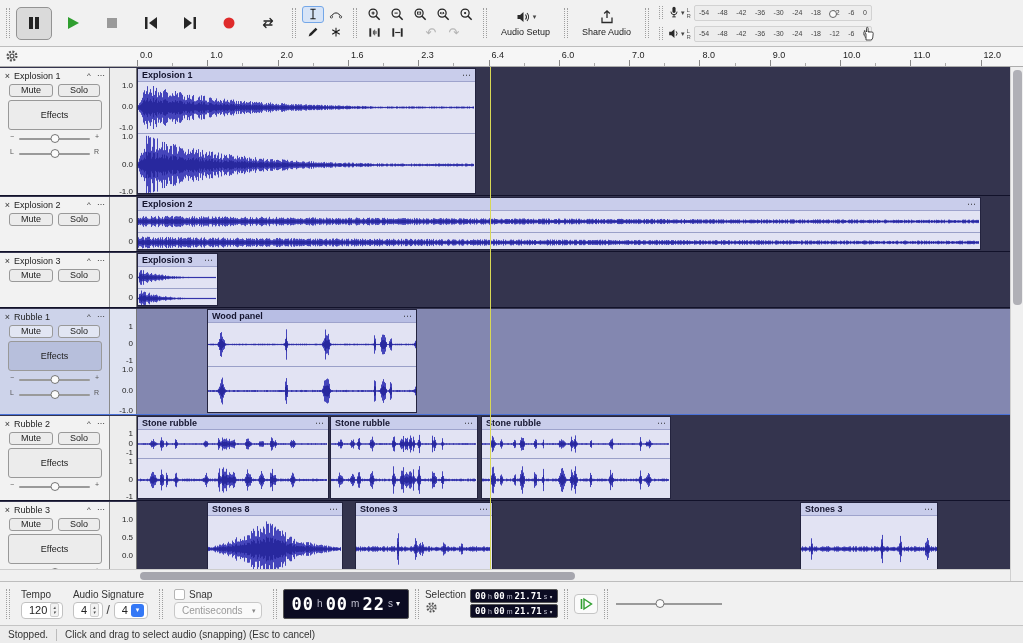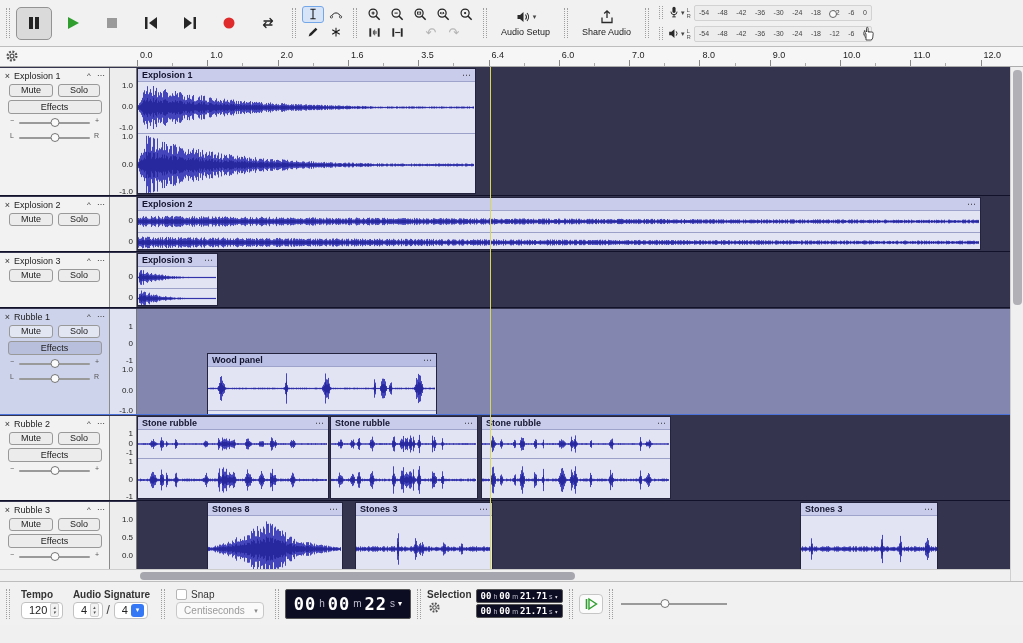--- a/index.html
+++ b/index.html
@@ -44,21 +44,21 @@
   .track-row.selected{outline:1px solid #4a72d8;outline-offset:-1px;z-index:2;}
   .track-panel{position:absolute;left:0;top:0;bottom:0;width:110px;background:#f2f2f2;border-right:1px solid #8a8a8a;padding:1px 3px;overflow:hidden;}
   .selected .track-panel{background:#cdd3ea;}
   .tp-head{display:flex;align-items:center;gap:2px;height:13px;font-size:9px;color:#222;}
   .tp-x{width:9px;text-align:center;font-size:9px;color:#333;}
   .tp-name{flex:1;overflow:hidden;white-space:nowrap;font-size:9px;}
   .tp-col,.tp-menu{width:10px;text-align:center;color:#333;font-size:8px;}
   .tp-row{display:flex;gap:5px;justify-content:center;margin-top:2px;}
   .tp-btn{font-size:9px;height:13px;line-height:11px;padding:0 11px;border:1px solid #999;border-radius:3px;background:#ececec;color:#222;}
   .selected .tp-btn{background:#e2e6f3;}
-  .tp-effects{display:block;margin:3px auto 0;width:94px;height:14px;font-size:9px;border:1px solid #999;border-radius:3px;background:#ececec;color:#222;}
+  .tp-effects{display:block;margin:3px auto 0;width:94px;height:30px;font-size:9px;border:1px solid #999;border-radius:3px;background:#ececec;color:#222;}
   .selected .tp-effects{background:#b7bfdc;}
   .tp-slider{position:relative;height:13px;margin:2px 6px 0;}
   .tp-slider .line{position:absolute;left:10px;right:10px;top:6px;height:2px;background:#9a9a9a;border-radius:1px;}
   .tp-thumb{position:absolute;left:50%;top:2px;width:9px;height:9px;border-radius:50%;background:#fbfbfb;border:1px solid #777;transform:translateX(-50%);}
   .sl-end{position:absolute;top:1px;font-size:7px;color:#555;}
   .sl-end.l{left:1px;} .sl-end.r{right:1px;}
   .track-ruler{position:absolute;left:110px;top:0;bottom:0;width:27px;background:#ededed;border-right:1px solid #777;}
   .selected .track-ruler{background:#dfe3f1;}
   .ruler-val{position:absolute;right:3px;font-size:8px;color:#222;}
   .track-lane{position:absolute;left:137px;top:0;right:0;bottom:0;background:#34344e;overflow:hidden;}
@@ -72,21 +72,21 @@
   .ch-div{position:absolute;left:0;right:0;height:1px;background:#9aa0c8;}
   #playhead{position:absolute;top:0;bottom:12px;width:1px;background:#d8d855;z-index:4;}
   .hscroll{position:absolute;left:0;right:0;bottom:0;height:12px;background:#f0f0f0;border-top:1px solid #cdcdcd;z-index:6;}
   .hthumb{position:absolute;top:2px;height:8px;border-radius:4px;background:#a6a6ae;}
   #vscroll{position:absolute;top:67px;right:0;width:13px;height:514px;background:#f0f0f0;border-left:1px solid #d0d0d0;}
   .vthumb{position:absolute;left:2px;top:3px;width:9px;height:235px;border-radius:4px;background:#b0b0b6;}
 
   
   #bottombar{position:absolute;top:581px;left:0;right:0;height:44px;background:#f1f1f1;border-top:1px solid #bdbdbd;display:flex;align-items:center;}
   .bb-field{display:flex;flex-direction:column;gap:2px;margin:0 5px;}
-  .bb-label{font-size:10px;color:#333;font-weight:bold;}
+  .bb-label{font-size:10px;color:#333;}
   .spin{display:flex;align-items:center;gap:3px;border:1px solid #c2c2c2;background:#fff;border-radius:4px;height:17px;padding:0 3px 0 7px;font-size:11px;width:max-content;}
   .stepper{display:flex;flex-direction:column;font-size:5px;line-height:5px;color:#555;background:#f2f2f2;border:1px solid #cfcfcf;border-radius:2px;padding:1px 2px;}
   .stepper-blue{background:#3478f6;color:#fff;border-radius:3px;width:13px;height:13px;font-size:7px;display:flex;align-items:center;justify-content:center;}
   .ts-row{display:flex;align-items:center;gap:4px;}
   .slash{font-size:12px;color:#333;}
   .chk-row{display:flex;align-items:center;font-size:10px;color:#333;}
   .chk{width:11px;height:11px;border:1px solid #b5b5b5;border-radius:2px;background:#fff;display:inline-block;margin-right:4px;}
   .combo{position:relative;border:1px solid #c8c8c8;border-radius:4px;background:#fafafa;color:#9a9a9a;font-size:10px;padding:2px 18px 2px 7px;width:max-content;}
   .combo .car{position:absolute;right:5px;top:4px;color:#888;}
   .time-display{display:flex;align-items:baseline;gap:3px;background:#0c0c22;border:1px solid #555;border-radius:2px;height:30px;padding:0 8px;align-self:center;}
@@ -338,21 +338,21 @@
         <i class="ruler-tick minor" style="left: 172.15px;"></i>
         <span class="ruler-label" style="left: 210.3px;">1.0</span>
         <i class="ruler-tick" style="left: 207.3px;"></i>
         <i class="ruler-tick minor" style="left: 242.45px;"></i>
         <span class="ruler-label" style="left: 280.6px;">2.0</span>
         <i class="ruler-tick" style="left: 277.6px;"></i>
         <i class="ruler-tick minor" style="left: 312.75px;"></i>
         <span class="ruler-label" style="left: 350.9px;">1.6</span>
         <i class="ruler-tick" style="left: 347.9px;"></i>
         <i class="ruler-tick minor" style="left: 383.05px;"></i>
-        <span class="ruler-label" style="left: 421.2px;">3.5</span>
+        <span class="ruler-label" style="left: 421.2px;">2.3</span>
         <i class="ruler-tick" style="left: 418.2px;"></i>
         <i class="ruler-tick minor" style="left: 453.35px;"></i>
         <span class="ruler-label" style="left: 491.5px;">6.4</span>
         <i class="ruler-tick" style="left: 488.5px;"></i>
         <i class="ruler-tick minor" style="left: 523.65px;"></i>
         <span class="ruler-label" style="left: 561.8px;">6.0</span>
         <i class="ruler-tick" style="left: 558.8px;"></i>
         <i class="ruler-tick minor" style="left: 593.95px;"></i>
         <span class="ruler-label" style="left: 632.1px;">7.0</span>
         <i class="ruler-tick" style="left: 629.1px;"></i>
@@ -538,21 +538,21 @@
           </div>
           <div class="track-ruler">
             <span class="ruler-val" style="top: 13px;">1</span>
             <span class="ruler-val" style="top: 30px;">0</span>
             <span class="ruler-val" style="top: 47px;">-1</span>
             <span class="ruler-val" style="top: 56px;">1.0</span>
             <span class="ruler-val" style="top: 76.5px;">0.0</span>
             <span class="ruler-val" style="top: 97px;">-1.0</span>
           </div>
           <div class="track-lane">
-            <div class="clip" style="left: 70px; width: 230px; margin-top: 44px;">
+            <div class="clip" style="left: 70px; width: 210px;">
               <div class="clip-head">
                 <span class="clip-name">Wood panel</span>
                 <span class="clip-menu">⋯</span>
               </div>
               <div class="wave" style="top: 13px; height: 43px;">
                 <svg width="227" height="43" style="position:absolute;left:0;top:0">
                   <path d="M0.5 20.9V22.1M1.5 20.9V22.1M2.5 20.7V22.3M3.5 20.7V22.3M4.5 20.7V22.3M5.5 20.6V22.4M6.5 20.9V22.1M7.5 20.8V22.2M8.5 20.9V22.1M9.5 20.5V22.5M10.5 19.0V24.0M11.5 16.0V27.0M12.5 10.0V33.0M13.5 9.1V33.9M14.5 13.7V29.3M15.5 16.1V26.9M16.5 17.2V25.8M17.5 20.2V22.8M18.5 20.7V22.3M19.5 20.8V22.2M20.5 20.8V22.2M21.5 20.9V22.1M22.5 20.9V22.1M23.5 20.9V22.1M24.5 20.7V22.3M25.5 20.9V22.1M26.5 20.7V22.3M27.5 20.9V22.1M28.5 20.7V22.3M29.5 20.9V22.1M30.5 20.8V22.2M31.5 20.6V22.4M32.5 20.8V22.2M33.5 20.9V22.1M34.5 20.6V22.4M35.5 20.8V22.2M36.5 20.9V22.1M37.5 20.7V22.3M38.5 20.7V22.3M39.5 20.9V22.1M40.5 20.9V22.1M41.5 20.9V22.1M42.5 20.9V22.1M43.5 20.8V22.2M44.5 20.9V22.1M45.5 20.7V22.3M46.5 20.7V22.3M47.5 20.7V22.3M48.5 20.9V22.1M49.5 20.9V22.1M50.5 20.6V22.4M51.5 20.8V22.2M52.5 20.7V22.3M53.5 20.8V22.2M54.5 20.6V22.4M55.5 20.8V22.2M56.5 20.7V22.3M57.5 20.8V22.2M58.5 20.9V22.1M59.5 20.6V22.4M60.5 20.8V22.2M61.5 20.7V22.3M62.5 20.9V22.1M63.5 20.9V22.1M64.5 20.6V22.4M65.5 20.7V22.3M66.5 20.7V22.3M67.5 20.8V22.2M68.5 20.9V22.1M69.5 20.8V22.2M70.5 20.9V22.1M71.5 20.9V22.1M72.5 20.9V22.1M73.5 20.8V22.2M74.5 20.9V22.1M75.5 20.6V22.4M76.5 20.1V22.9M77.5 15.9V27.1M78.5 6.3V36.7M79.5 18.2V24.8M80.5 20.6V22.4M81.5 20.7V22.3M82.5 20.9V22.1M83.5 20.7V22.3M84.5 20.8V22.2M85.5 20.7V22.3M86.5 20.9V22.1M87.5 20.9V22.1M88.5 20.6V22.4M89.5 20.9V22.1M90.5 20.7V22.3M91.5 20.9V22.1M92.5 20.6V22.4M93.5 20.9V22.1M94.5 20.6V22.4M95.5 20.9V22.1M96.5 20.6V22.4M97.5 20.8V22.2M98.5 20.6V22.4M99.5 20.9V22.1M100.5 20.9V22.1M101.5 20.8V22.2M102.5 20.9V22.1M103.5 20.9V22.1M104.5 20.9V22.1M105.5 20.9V22.1M106.5 20.8V22.2M107.5 20.6V22.4M108.5 20.6V22.4M109.5 20.8V22.2M110.5 20.9V22.1M111.5 20.8V22.2M112.5 20.8V22.2M113.5 20.8V22.2M114.5 19.4V23.6M115.5 17.7V25.3M116.5 15.4V27.6M117.5 6.5V36.5M118.5 12.3V30.7M119.5 12.6V30.4M120.5 10.9V32.1M121.5 16.6V26.4M122.5 19.9V23.1M123.5 20.6V22.4M124.5 20.9V22.1M125.5 20.7V22.3M126.5 20.9V22.1M127.5 20.7V22.3M128.5 20.9V22.1M129.5 20.8V22.2M130.5 20.9V22.1M131.5 20.9V22.1M132.5 20.8V22.2M133.5 20.9V22.1M134.5 20.9V22.1M135.5 20.9V22.1M136.5 20.6V22.4M137.5 20.6V22.4M138.5 20.7V22.3M139.5 20.6V22.4M140.5 20.9V22.1M141.5 20.6V22.4M142.5 20.8V22.2M143.5 20.9V22.1M144.5 20.9V22.1M145.5 20.7V22.3M146.5 20.6V22.4M147.5 20.8V22.2M148.5 20.8V22.2M149.5 20.6V22.4M150.5 20.9V22.1M151.5 20.8V22.2M152.5 20.9V22.1M153.5 20.8V22.2M154.5 20.9V22.1M155.5 20.8V22.2M156.5 20.9V22.1M157.5 20.6V22.4M158.5 20.7V22.3M159.5 20.8V22.2M160.5 20.7V22.3M161.5 20.9V22.1M162.5 20.9V22.1M163.5 20.8V22.2M164.5 20.7V22.3M165.5 20.4V22.6M166.5 12.3V30.7M167.5 15.6V27.4M168.5 20.9V22.1M169.5 20.9V22.1M170.5 20.9V22.1M171.5 20.9V22.1M172.5 19.1V23.9M173.5 14.3V28.7M174.5 11.7V31.3M175.5 11.7V31.3M176.5 12.0V31.0M177.5 14.4V28.6M178.5 19.0V24.0M179.5 20.9V22.1M180.5 20.9V22.1M181.5 18.2V24.8M182.5 16.2V26.8M183.5 15.4V27.6M184.5 20.6V22.4M185.5 20.9V22.1M186.5 20.9V22.1M187.5 20.7V22.3M188.5 20.8V22.2M189.5 20.7V22.3M190.5 20.8V22.2M191.5 20.7V22.3M192.5 20.8V22.2M193.5 20.6V22.4M194.5 20.9V22.1M195.5 20.9V22.1M196.5 20.9V22.1M197.5 20.7V22.3M198.5 20.6V22.4M199.5 20.9V22.1M200.5 20.6V22.4M201.5 20.9V22.1M202.5 20.8V22.2M203.5 20.9V22.1M204.5 20.7V22.3M205.5 20.7V22.3M206.5 19.8V23.2M207.5 17.8V25.2M208.5 11.0V32.0M209.5 12.5V30.5M210.5 6.9V36.1M211.5 8.1V34.9M212.5 8.7V34.3M213.5 14.1V28.9M214.5 17.0V26.0M215.5 20.4V22.6M216.5 20.8V22.2M217.5 20.7V22.3M218.5 20.8V22.2M219.5 20.9V22.1M220.5 20.8V22.2M221.5 20.6V22.4M222.5 20.6V22.4M223.5 20.9V22.1M224.5 20.8V22.2M225.5 20.7V22.3M226.5 20.6V22.4" stroke="#4545bb" stroke-width="1" fill="none"></path>
                   <path d="M0.5 21.2V21.8M1.5 21.2V21.8M2.5 21.2V21.8M3.5 21.1V21.9M4.5 21.1V21.9M5.5 21.1V21.9M6.5 21.2V21.8M7.5 21.2V21.8M8.5 21.2V21.8M9.5 21.1V21.9M10.5 20.4V22.6M11.5 19.0V24.0M12.5 16.3V26.7M13.5 15.9V27.1M14.5 18.0V25.0M15.5 19.1V23.9M16.5 19.6V23.4M17.5 20.9V22.1M18.5 21.2V21.8M19.5 21.2V21.8M20.5 21.2V21.8M21.5 21.2V21.8M22.5 21.2V21.8M23.5 21.2V21.8M24.5 21.2V21.8M25.5 21.2V21.8M26.5 21.1V21.9M27.5 21.2V21.8M28.5 21.2V21.8M29.5 21.2V21.8M30.5 21.2V21.8M31.5 21.1V21.9M32.5 21.2V21.8M33.5 21.2V21.8M34.5 21.1V21.9M35.5 21.2V21.8M36.5 21.2V21.8M37.5 21.1V21.9M38.5 21.1V21.9M39.5 21.2V21.8M40.5 21.2V21.8M41.5 21.2V21.8M42.5 21.2V21.8M43.5 21.2V21.8M44.5 21.2V21.8M45.5 21.1V21.9M46.5 21.2V21.8M47.5 21.1V21.9M48.5 21.2V21.8M49.5 21.2V21.8M50.5 21.1V21.9M51.5 21.2V21.8M52.5 21.1V21.9M53.5 21.2V21.8M54.5 21.1V21.9M55.5 21.2V21.8M56.5 21.1V21.9M57.5 21.2V21.8M58.5 21.2V21.8M59.5 21.1V21.9M60.5 21.2V21.8M61.5 21.1V21.9M62.5 21.2V21.8M63.5 21.2V21.8M64.5 21.1V21.9M65.5 21.1V21.9M66.5 21.1V21.9M67.5 21.2V21.8M68.5 21.2V21.8M69.5 21.2V21.8M70.5 21.2V21.8M71.5 21.2V21.8M72.5 21.2V21.8M73.5 21.2V21.8M74.5 21.2V21.8M75.5 21.1V21.9M76.5 20.9V22.1M77.5 19.0V24.0M78.5 14.6V28.4M79.5 20.0V23.0M80.5 21.1V21.9M81.5 21.1V21.9M82.5 21.2V21.8M83.5 21.1V21.9M84.5 21.2V21.8M85.5 21.2V21.8M86.5 21.2V21.8M87.5 21.2V21.8M88.5 21.1V21.9M89.5 21.2V21.8M90.5 21.2V21.8M91.5 21.2V21.8M92.5 21.1V21.9M93.5 21.2V21.8M94.5 21.1V21.9M95.5 21.2V21.8M96.5 21.1V21.9M97.5 21.2V21.8M98.5 21.1V21.9M99.5 21.2V21.8M100.5 21.2V21.8M101.5 21.2V21.8M102.5 21.2V21.8M103.5 21.2V21.8M104.5 21.2V21.8M105.5 21.2V21.8M106.5 21.2V21.8M107.5 21.1V21.9M108.5 21.1V21.9M109.5 21.2V21.8M110.5 21.2V21.8M111.5 21.2V21.8M112.5 21.2V21.8M113.5 21.2V21.8M114.5 20.6V22.4M115.5 19.8V23.2M116.5 18.8V24.2M117.5 14.8V28.2M118.5 17.4V25.6M119.5 17.5V25.5M120.5 16.7V26.3M121.5 19.3V23.7M122.5 20.8V22.2M123.5 21.1V21.9M124.5 21.2V21.8M125.5 21.2V21.8M126.5 21.2V21.8M127.5 21.1V21.9M128.5 21.2V21.8M129.5 21.2V21.8M130.5 21.2V21.8M131.5 21.2V21.8M132.5 21.2V21.8M133.5 21.2V21.8M134.5 21.2V21.8M135.5 21.2V21.8M136.5 21.1V21.9M137.5 21.1V21.9M138.5 21.1V21.9M139.5 21.1V21.9M140.5 21.2V21.8M141.5 21.1V21.9M142.5 21.2V21.8M143.5 21.2V21.8M144.5 21.2V21.8M145.5 21.1V21.9M146.5 21.1V21.9M147.5 21.2V21.8M148.5 21.2V21.8M149.5 21.1V21.9M150.5 21.2V21.8M151.5 21.2V21.8M152.5 21.2V21.8M153.5 21.2V21.8M154.5 21.2V21.8M155.5 21.2V21.8M156.5 21.2V21.8M157.5 21.1V21.9M158.5 21.2V21.8M159.5 21.2V21.8M160.5 21.1V21.9M161.5 21.2V21.8M162.5 21.2V21.8M163.5 21.2V21.8M164.5 21.2V21.8M165.5 21.0V22.0M166.5 17.4V25.6M167.5 18.8V24.2M168.5 21.2V21.8M169.5 21.2V21.8M170.5 21.2V21.8M171.5 21.2V21.8M172.5 20.4V22.6M173.5 18.2V24.8M174.5 17.1V25.9M175.5 17.1V25.9M176.5 17.2V25.8M177.5 18.3V24.7M178.5 20.4V22.6M179.5 21.2V21.8M180.5 21.2V21.8M181.5 20.0V23.0M182.5 19.1V23.9M183.5 18.7V24.3M184.5 21.1V21.9M185.5 21.2V21.8M186.5 21.2V21.8M187.5 21.1V21.9M188.5 21.2V21.8M189.5 21.1V21.9M190.5 21.2V21.8M191.5 21.1V21.9M192.5 21.2V21.8M193.5 21.1V21.9M194.5 21.2V21.8M195.5 21.2V21.8M196.5 21.2V21.8M197.5 21.1V21.9M198.5 21.1V21.9M199.5 21.2V21.8M200.5 21.1V21.9M201.5 21.2V21.8M202.5 21.2V21.8M203.5 21.2V21.8M204.5 21.1V21.9M205.5 21.2V21.8M206.5 20.7V22.3M207.5 19.8V23.2M208.5 16.8V26.2M209.5 17.5V25.5M210.5 14.9V28.1M211.5 15.5V27.5M212.5 15.8V27.2M213.5 18.2V24.8M214.5 19.5V23.5M215.5 21.0V22.0M216.5 21.2V21.8M217.5 21.1V21.9M218.5 21.2V21.8M219.5 21.2V21.8M220.5 21.2V21.8M221.5 21.1V21.9M222.5 21.1V21.9M223.5 21.2V21.8M224.5 21.2V21.8M225.5 21.1V21.9M226.5 21.1V21.9" stroke="#28289e" stroke-width="1" fill="none"></path>
                 </svg>
               </div>
@@ -819,14 +819,19 @@
           <polygon points="6,3 13.5,8 6,13" fill="none" stroke="#2f9e2f" stroke-width="1.4"></polygon>
         </svg>
     </button>
     <span class="grip"></span>
     <div class="speed-slider">
       <span class="line"></span>
         <span class="tp-thumb"></span>
     </div>
   </div>
 
+  <div id="statusbar">
+    <span class="sb-text">Stopped.</span>
+    <span class="sb-div"></span>
+    <span class="sb-text">Click and drag to select audio (snapping) (Esc to cancel)</span>
+  </div>
 
 </div>
 
 </body></html>

